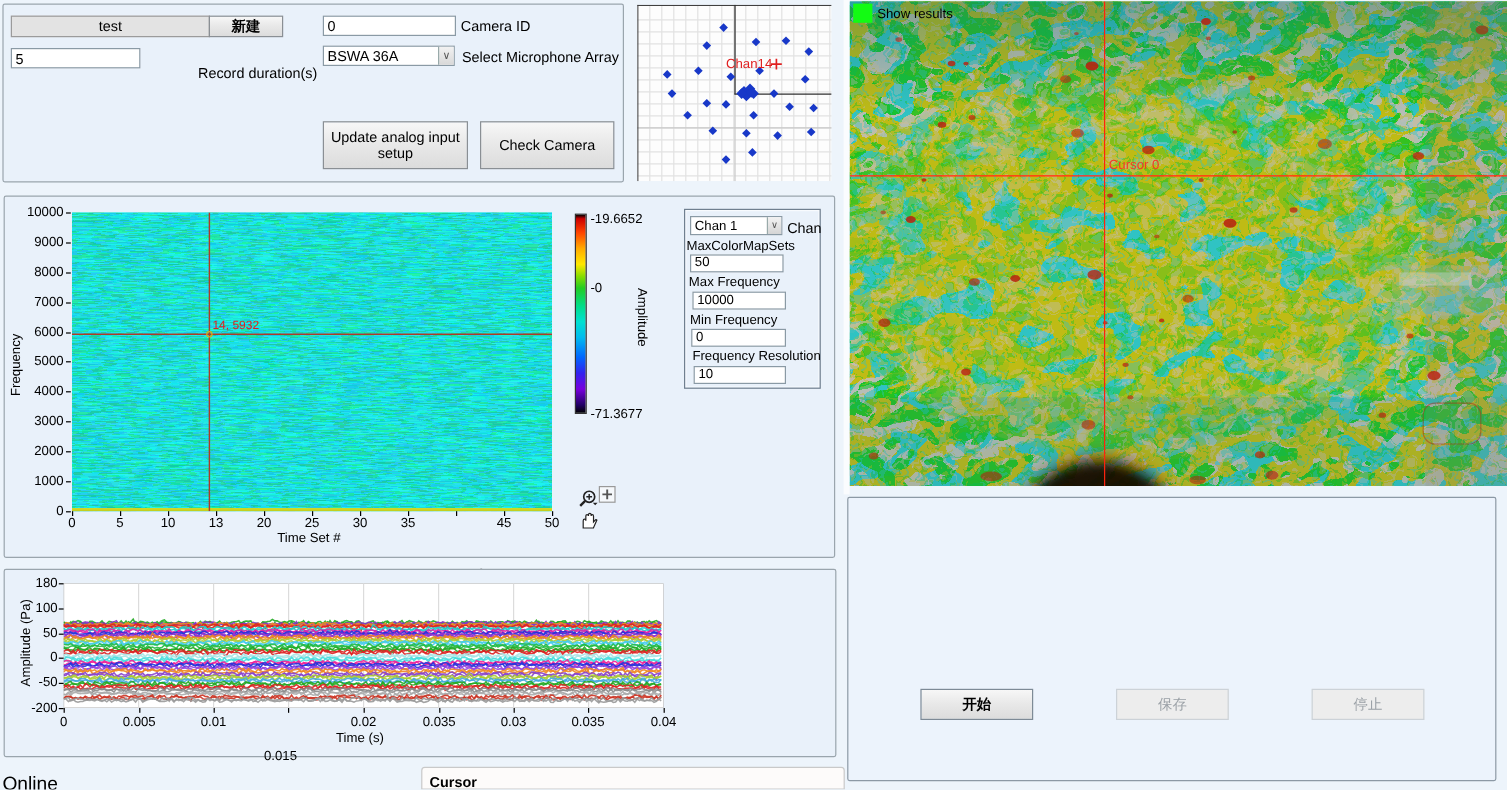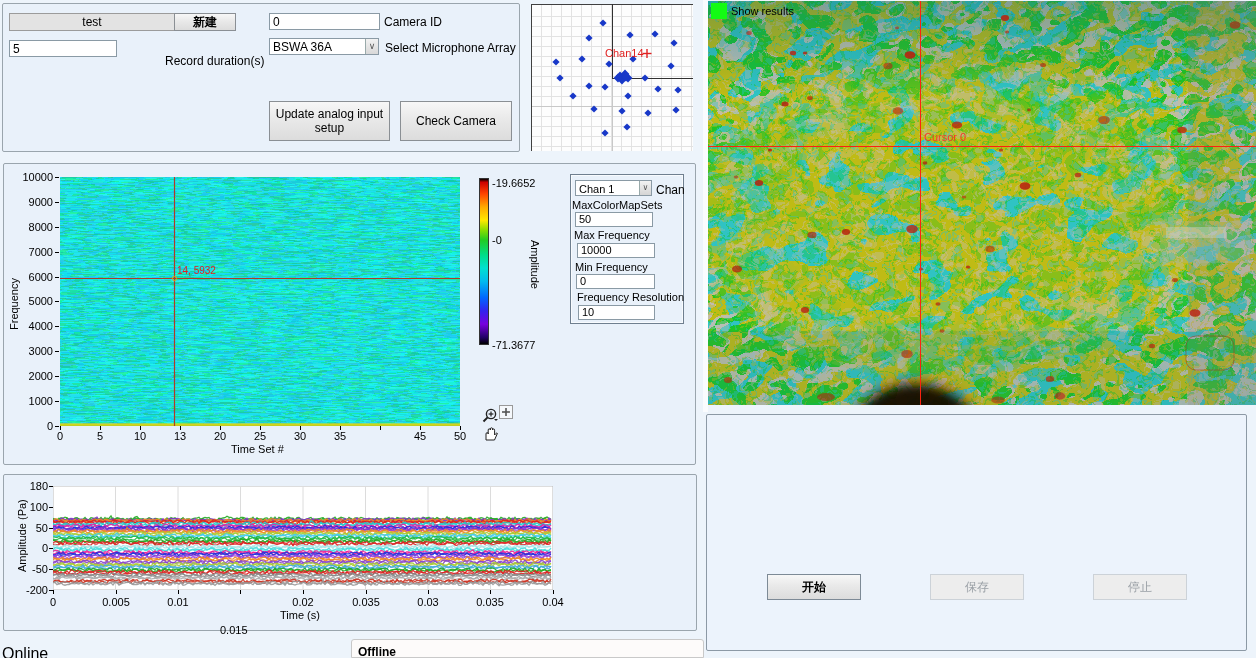--- a/index.html
+++ b/index.html
@@ -457,15 +457,15 @@
   <div class="axlbl" style="left:16px;top:98px;position:absolute;transform:rotate(-90deg);transform-origin:left top;">Amplitude (Pa)</div>
 </div>
 
 <div class="panel" style="left:706px;top:414px;width:541px;height:237px;background:#ecf3fc;border-color:#8c99a5;"></div>
 <div class="btn" style="left:767px;top:574px;width:94px;height:26px;line-height:24px;border-color:#7d8a96;font-weight:bold;">开始</div>
 <div class="btn" style="left:930px;top:574px;width:94px;height:26px;line-height:24px;background:#ededed;border-color:#ccd2d8;color:#9aa0a6;">保存</div>
 <div class="btn" style="left:1093px;top:574px;width:94px;height:26px;line-height:24px;background:#ededed;border-color:#ccd2d8;color:#9aa0a6;">停止</div>
 
 <div class="abs" style="left:2px;top:645px;font-size:16px;font-weight:normal;">Online</div>
 <div class="abs" style="left:351px;top:639px;width:353px;height:19px;background:#fdfbfa;border:1px solid #c9c9c9;border-radius:3px 3px 0 0;"></div>
-<div class="abs" style="left:358px;top:645px;font-size:12px;font-weight:bold;">Offline</div>
+<div class="abs" style="left:358px;top:645px;font-size:12px;font-weight:bold;">Cursor</div>
 
 </div>
 
 </body></html>

